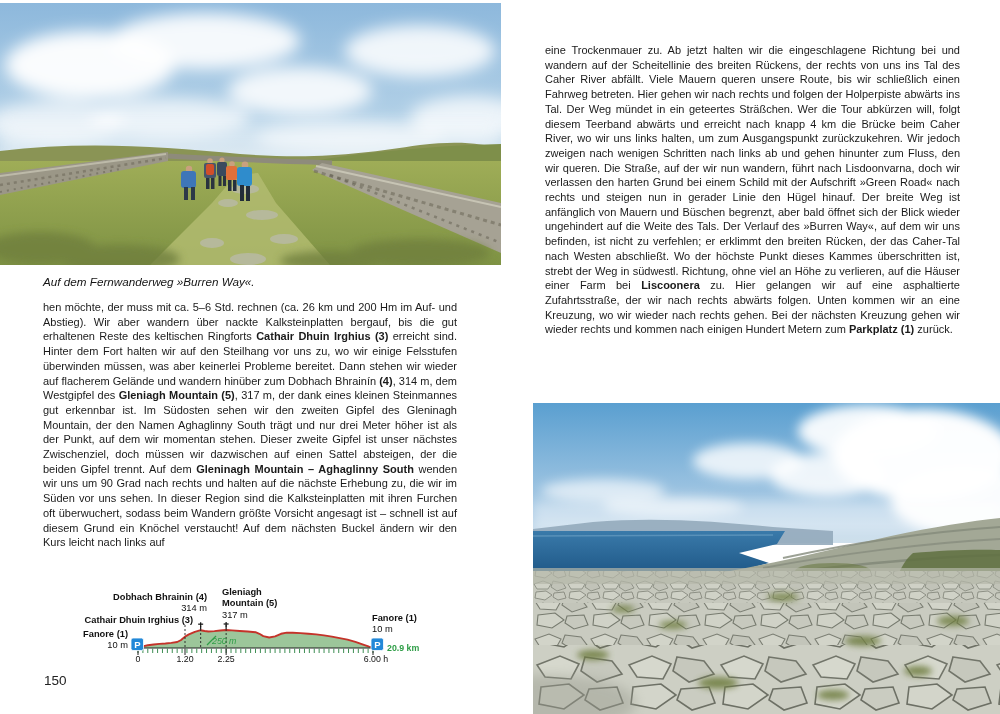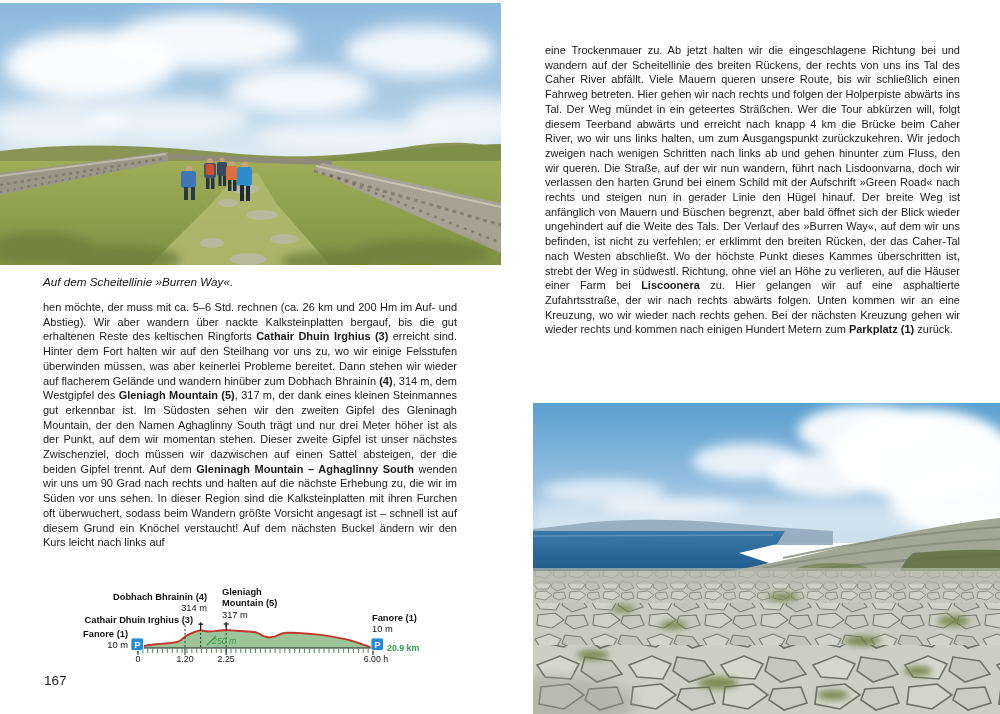--- a/index.html
+++ b/index.html
@@ -117,21 +117,21 @@
 
       <g fill="#6f7f3e" opacity="0.8" filter="url(#bl4)">
         <ellipse cx="40" cy="245" rx="55" ry="16"></ellipse>
           <ellipse cx="120" cy="256" rx="60" ry="14"></ellipse>
         <ellipse cx="420" cy="250" rx="70" ry="14"></ellipse>
           <ellipse cx="330" cy="258" rx="50" ry="10"></ellipse>
       </g>
     </svg>
   </div>
 
-  <div class="caption" style="left:43px;top:275px;width:430px;">Auf dem Scheitellinie »Burren Way«.</div>
+  <div class="caption" style="left:43px;top:275px;width:430px;">Auf dem Fernwanderweg »Burren Way«.</div>
 
   <div class="bodycol" style="left:43px;top:300px;width:414px;height:268px;"><span>hen möchte, der muss mit ca. 5–6 Std. rechnen (ca. 26 km und 200 Hm im Auf- und Abstieg). Wir aber wandern über nackte Kalksteinplatten bergauf, bis die gut erhaltenen Reste des keltischen Ringforts </span><span style="font-weight: bold;">Cathair Dhuin Irghius (3)</span><span> erreicht sind. Hinter dem Fort halten wir auf den Steilhang vor uns zu, wo wir einige Felsstufen überwinden müssen, was aber keinerlei Probleme bereitet. Dann stehen wir wieder auf flacherem Gelände und wandern hinüber zum Dobhach Bhrainín </span><span style="font-weight: bold;">(4)</span><span>, 314 m, dem Westgipfel des </span><span style="font-weight: bold;">Gleniagh Mountain (5)</span><span>, 317 m, der dank eines kleinen Steinmannes gut erkennbar ist. Im Südosten sehen wir den zweiten Gipfel des Gleninagh Mountain, der den Namen Aghaglinny South trägt und nur drei Meter höher ist als der Punkt, auf dem wir momentan stehen. Dieser zweite Gipfel ist unser nächstes Zwischenziel, doch müssen wir dazwischen auf einen Sattel absteigen, der die beiden Gipfel trennt. Auf dem </span><span style="font-weight: bold;">Gleninagh Mountain – Aghaglinny South</span><span> wenden wir uns um 90 Grad nach rechts und halten auf die nächste Erhebung zu, die wir im Süden vor uns sehen. In dieser Region sind die Kalksteinplatten mit ihren Furchen oft überwuchert, sodass beim Wandern größte Vorsicht angesagt ist – schnell ist auf diesem Grund ein Knöchel verstaucht! Auf dem nächsten Buckel ändern wir den Kurs leicht nach links auf</span></div>
 
   <svg id="chart" viewBox="0 0 385 88">
       <path d="M98,64 L98.0,63.4 L102.7,62.4 L107.8,61.3 L113.7,60.5 L119.5,59.9 L125.4,59.5 L131.3,58.9 L137.2,58.0 L141.1,56.0 L145.0,52.6 L148.9,50.4 L154.8,47.8 L160.7,46.2 L164.6,47.0 L168.5,47.5 L174.4,47.1 L180.3,46.5 L186.1,46.0 L192.0,46.4 L199.8,47.0 L207.7,47.5 L215.5,48.2 L219.4,49.8 L223.3,52.1 L229.2,53.5 L235.1,52.4 L241.0,49.8 L246.8,48.6 L252.7,48.7 L260.5,49.1 L268.4,49.7 L276.2,50.4 L284.0,51.4 L291.9,52.6 L299.7,54.1 L307.5,55.6 L315.4,57.9 L323.2,60.6 L329.1,62.6 L333.0,63.4 L333,64 Z" fill="#9cc69a" stroke="none"></path>
       <path d="M98.0,63.4 L102.7,62.4 L107.8,61.3 L113.7,60.5 L119.5,59.9 L125.4,59.5 L131.3,58.9 L137.2,58.0 L141.1,56.0 L145.0,52.6 L148.9,50.4 L154.8,47.8 L160.7,46.2 L164.6,47.0 L168.5,47.5 L174.4,47.1 L180.3,46.5 L186.1,46.0 L192.0,46.4 L199.8,47.0 L207.7,47.5 L215.5,48.2 L219.4,49.8 L223.3,52.1 L229.2,53.5 L235.1,52.4 L241.0,49.8 L246.8,48.6 L252.7,48.7 L260.5,49.1 L268.4,49.7 L276.2,50.4 L284.0,51.4 L291.9,52.6 L299.7,54.1 L307.5,55.6 L315.4,57.9 L323.2,60.6 L329.1,62.6 L333.0,63.4" fill="none" stroke="#c4332a" stroke-width="1.9" stroke-linejoin="round"></path>
       <line x1="95" y1="64" x2="337" y2="64" stroke="#222" stroke-width="1"></line>
       <line x1="98" y1="64.5" x2="98" y2="69" stroke="#3f8f55" stroke-width="1"></line>
       <line x1="102.89583333333333" y1="64.5" x2="102.89583333333333" y2="69" stroke="#3f8f55" stroke-width="1"></line>
       <line x1="107.79166666666667" y1="64.5" x2="107.79166666666667" y2="69" stroke="#3f8f55" stroke-width="1"></line>
@@ -208,21 +208,21 @@
       <text x="182" y="11" text-anchor="start" font-size="9.3" font-weight="700" fill="#111111" font-style="normal" font-family="&quot;Liberation Sans&quot;,sans-serif">Gleniagh</text>
       <text x="182" y="22" text-anchor="start" font-size="9.3" font-weight="700" fill="#111111" font-style="normal" font-family="&quot;Liberation Sans&quot;,sans-serif">Mountain (5)</text>
       <text x="182" y="34" text-anchor="start" font-size="9.3" font-weight="400" fill="#111111" font-style="normal" font-family="&quot;Liberation Sans&quot;,sans-serif">317 m</text>
       <text x="332" y="37" text-anchor="start" font-size="9.3" font-weight="700" fill="#111111" font-style="normal" font-family="&quot;Liberation Sans&quot;,sans-serif">Fanore (1)</text>
       <text x="332" y="48" text-anchor="start" font-size="9.3" font-weight="400" fill="#111111" font-style="normal" font-family="&quot;Liberation Sans&quot;,sans-serif">10 m</text>
       <rect x="331" y="54" width="12.5" height="12.5" rx="2" fill="#2288d8" stroke="#ffffff" stroke-width="0.8"></rect>
       <text x="337.3" y="63.8" text-anchor="middle" font-size="9.5" font-weight="700" fill="#ffffff" font-style="normal" font-family="&quot;Liberation Sans&quot;,sans-serif">P</text>
       <text x="347" y="67" text-anchor="start" font-size="8.8" font-weight="700" fill="#2f9e47" font-style="normal" font-family="&quot;Liberation Sans&quot;,sans-serif">20.9 km</text>
     </svg>
 
-  <div class="pagenum" style="left:44px;top:673px;">167</div>
+  <div class="pagenum" style="left:44px;top:673px;">150</div>
 
   <div class="bodycol" style="left:545px;top:43px;width:415px;height:330px;"><span>eine Trockenmauer zu. Ab jetzt halten wir die eingeschlagene Richtung bei und wandern auf der Scheitellinie des breiten Rückens, der rechts von uns ins Tal des Caher River abfällt. Viele Mauern queren unsere Route, bis wir schließlich einen Fahrweg betreten. Hier gehen wir nach rechts und folgen der Holperpiste abwärts ins Tal. Der Weg mündet in ein geteertes Sträßchen. Wer die Tour abkürzen will, folgt diesem Teerband abwärts und erreicht nach knapp 4 km die Brücke beim Caher River, wo wir uns links halten, um zum Ausgangspunkt zurückzukehren. Wir jedoch zweigen nach wenigen Schritten nach links ab und gehen hinunter zum Fluss, den wir queren. Die Straße, auf der wir nun wandern, führt nach Lisdoonvarna, doch wir verlassen den harten Grund bei einem Schild mit der Aufschrift »Green Road« nach rechts und steigen nun in gerader Linie den Hügel hinauf. Der breite Weg ist anfänglich von Mauern und Büschen begrenzt, aber bald öffnet sich der Blick wieder ungehindert auf die Weite des Tals. Der Verlauf des »Burren Way«, auf dem wir uns befinden, ist nicht zu verfehlen; er erklimmt den breiten Rücken, der das Caher-Tal nach Westen abschließt. Wo der höchste Punkt dieses Kammes überschritten ist, strebt der Weg in südwestl. Richtung, ohne viel an Höhe zu verlieren, auf die Häuser einer Farm bei </span><span style="font-weight: bold;">Liscoonera</span><span> zu. Hier gelangen wir auf eine asphaltierte Zufahrtsstraße, der wir nach rechts abwärts folgen. Unten kommen wir an eine Kreuzung, wo wir wieder nach rechts gehen. Bei der nächsten Kreuzung gehen wir wieder rechts und kommen nach einigen Hundert Metern zum </span><span style="font-weight: bold;">Parkplatz (1)</span><span> zurück.</span></div>
 
 
   <div class="photo" style="left:533px;top:403px;width:467px;height:311px;">
     <svg width="467" height="311" viewBox="0 0 467 311">
       <defs>
         <linearGradient id="skyR" x1="0" y1="0" x2="0" y2="1">
           <stop offset="0" stop-color="#5a9fd0"></stop>
             <stop offset="0.8" stop-color="#aecde6"></stop>

